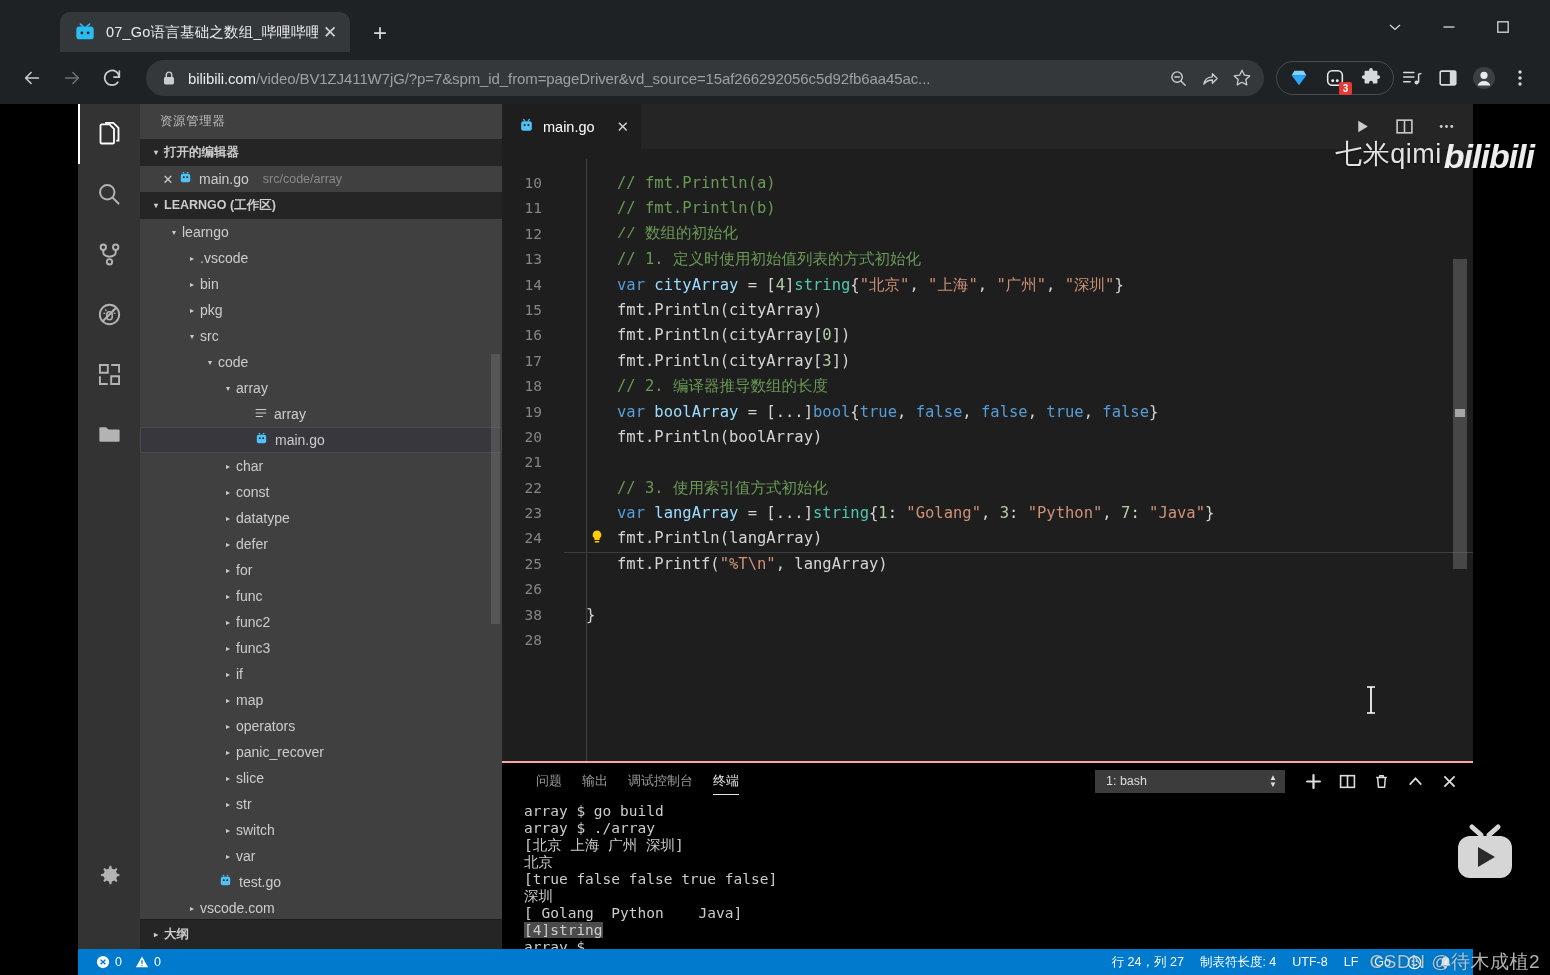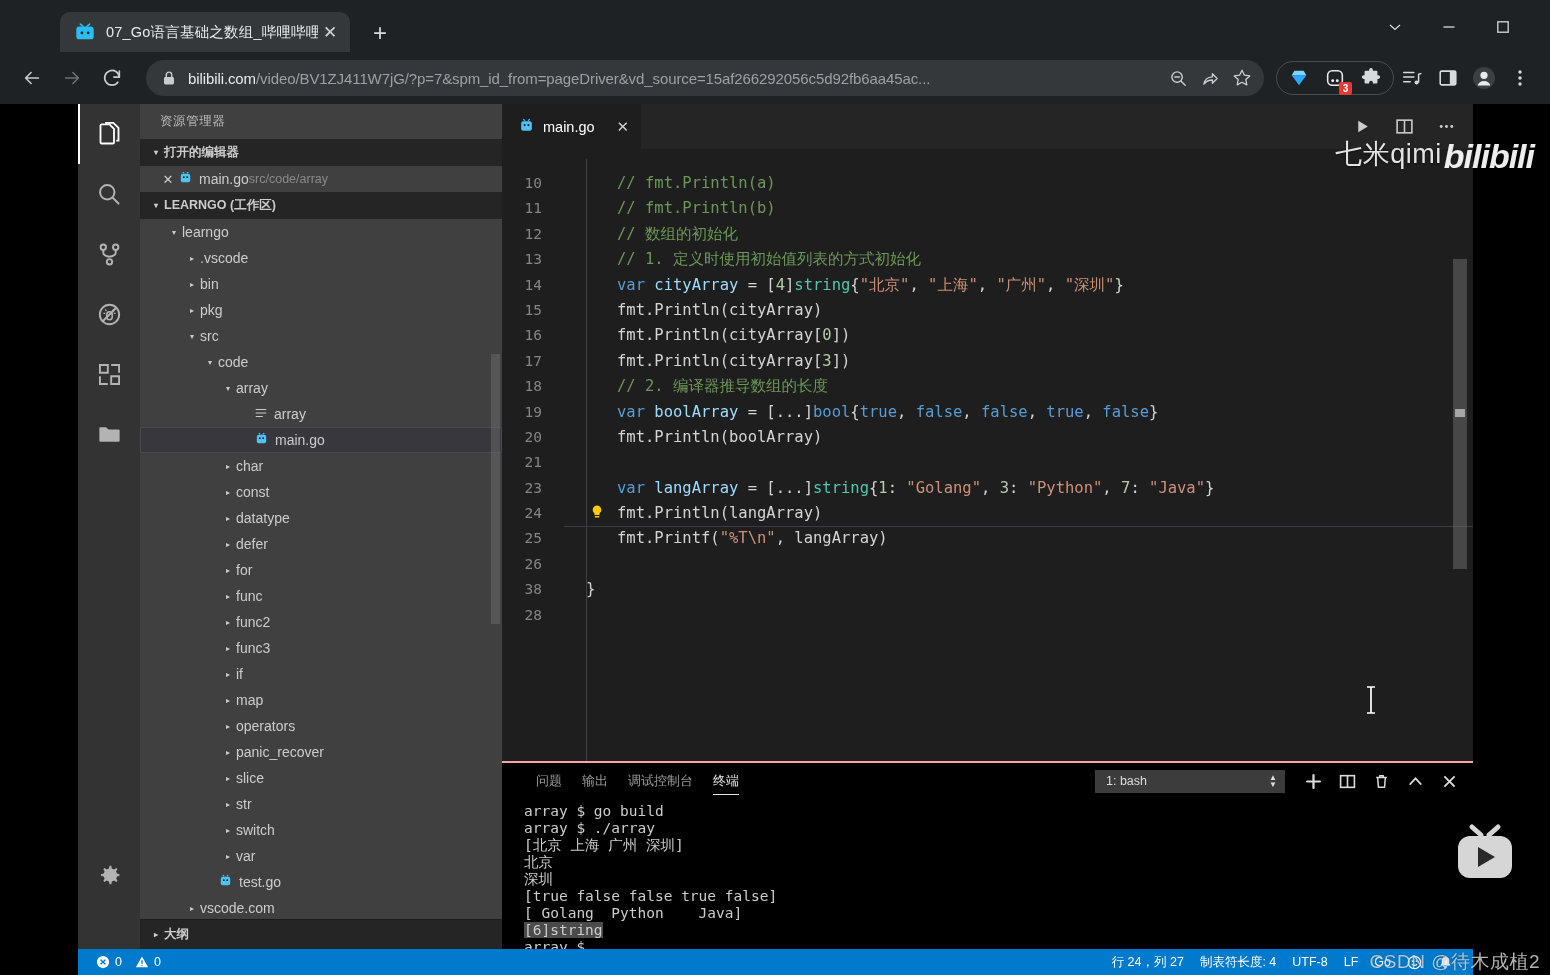--- a/index.html
+++ b/index.html
@@ -123,21 +123,21 @@
   .twisty {
     width: 16px; flex: 0 0 auto; display: flex; align-items: center; justify-content: center;
     font-size: 8px; color: #cccccc;
   }
   .tree-row {
     height: 26px; display: flex; align-items: center; font-size: 14px; color: #cccccc;
     white-space: nowrap; padding-right: 8px;
   }
   .tree-row.selected { background: #37373d; outline: 1px solid #4a4a55; outline-offset: -1px; }
   .tree-row .go-icon { margin-right: 6px; flex: 0 0 auto; }
-  .tree-row .path-hint { color: #8a8a8a; font-size: 12.5px; margin-left: 0; }
+  .tree-row .path-hint { color: #8a8a8a; font-size: 12.5px; margin-left: 14px; }
   .tree-row .closebox {
     width: 20px; flex: 0 0 auto; display: flex; align-items: center; justify-content: center;
     color: #cccccc; font-size: 13px;
   }
   .outline-bar {
     position: absolute; left: 0; bottom: 0; width: 362px; height: 30px;
     background: #252526; border-top: 1px solid #1b1b1b;
     display: flex; align-items: center; padding: 0 8px;
     font-size: 12.5px; font-weight: bold; color: #cccccc;
   }
@@ -705,21 +705,21 @@
             <div class="cl">
               <span class="num">10</span>
               <span class="src" style="padding-left: 53px;"><span class="cmt">// fmt.Println(a)</span></span>
             </div>
             <div class="cl">
               <span class="num">11</span>
               <span class="src" style="padding-left: 53px;"><span class="cmt">// fmt.Println(b)</span></span>
             </div>
             <div class="cl">
               <span class="num">12</span>
-              <span class="src" style="padding-left: 53px;"><span class="cmt">// 数组的初始化</span></span>
+              <span class="src" style="padding-left: 53px; font-family: Liberation Mono, monospace;"><span class="cmt">// 数组的初始化</span></span>
             </div>
             <div class="cl">
               <span class="num">13</span>
               <span class="src" style="padding-left: 53px;"><span class="cmt">// 1. 定义时使用初始值列表的方式初始化</span></span>
             </div>
             <div class="cl">
               <span class="num">14</span>
               <span class="src" style="padding-left: 53px;"><span class="kw">var</span><span class="punc"> </span><span class="ident">cityArray</span><span class="punc"> = [</span><span class="num0">4</span><span class="punc">]</span><span class="type">string</span><span class="punc">{</span><span class="str">"北京"</span><span class="punc">, </span><span class="str">"上海"</span><span class="punc">, </span><span class="str">"广州"</span><span class="punc">, </span><span class="str">"深圳"</span><span class="punc">}</span></span>
             </div>
             <div class="cl">
@@ -742,20 +742,24 @@
               <span class="num">19</span>
               <span class="src" style="padding-left: 53px;"><span class="kw">var</span><span class="punc"> </span><span class="ident">boolArray</span><span class="punc"> = [...]</span><span class="kw">bool</span><span class="punc">{</span><span class="kw">true</span><span class="punc">, </span><span class="kw">false</span><span class="punc">, </span><span class="kw">false</span><span class="punc">, </span><span class="kw">true</span><span class="punc">, </span><span class="kw">false</span><span class="punc">}</span></span>
             </div>
             <div class="cl">
               <span class="num">20</span>
               <span class="src" style="padding-left: 53px;"><span class="punc">fmt.Println(boolArray)</span></span>
             </div>
             <div class="cl">
               <span class="num">21</span>
               <span class="src" style="padding-left: 22px;"></span>
+            </div>
+            <div class="cl">
+              <span class="num">22</span>
+              <span class="src" style="padding-left: 53px;"><span class="cmt">// 3. 使用索引值方式初始化</span></span>
             </div>
             <div class="cl">
               <span class="num">23</span>
               <span class="src" style="padding-left: 53px;"><span class="kw">var</span><span class="punc"> </span><span class="ident">langArray</span><span class="punc"> = [...]</span><span class="type">string</span><span class="punc">{</span><span class="num0">1</span><span class="punc">: </span><span class="str">"Golang"</span><span class="punc">, </span><span class="num0">3</span><span class="punc">: </span><span class="str">"Python"</span><span class="punc">, </span><span class="num0">7</span><span class="punc">: </span><span class="str">"Java"</span><span class="punc">}</span></span>
             </div>
             <div class="cl current">
               <span class="num">24</span>
               <span class="bulb"><svg width="14" height="16" viewBox="0 0 14 16">
                   <path d="M7 1.5a4.3 4.3 0 0 0-2.6 7.7V11h5.2V9.2A4.3 4.3 0 0 0 7 1.5z" fill="#ffcc00"></path>
                   <rect x="4.8" y="12" width="4.4" height="1.5" fill="#ffcc00"></rect>
@@ -823,21 +827,21 @@
                   <path d="M3 10.5L8 5l5 5.5" stroke="currentColor" stroke-width="1.6" fill="none" stroke-linecap="round"></path>
                 </svg>
             </div>
             <div class="p-icon">
               <svg width="17" height="17" viewBox="0 0 16 16">
                   <path d="M3.2 3.2l9.6 9.6M12.8 3.2L3.2 12.8" stroke="currentColor" stroke-width="1.7"></path>
                 </svg>
             </div>
           </div>
         </div>
-        <div class="term-body" id="term-body"><div>array $ go build</div><div>array $ ./array</div><div>[北京 上海 广州 深圳]</div><div>北京</div><div>深圳</div><div>[true false false true false]</div><div>[ Golang  Python    Java]</div><div><span class="hl">[6]string</span></div><div>array $ </div></div>
+        <div class="term-body" id="term-body"><div>array $ go build</div><div>array $ ./array</div><div>[北京 上海 广州 深圳]</div><div>北京</div><div>[true false false true false]</div><div>深圳</div><div>[ Golang  Python    Java]</div><div><span class="hl">[4]string</span></div><div>array $ </div></div>
       </div>
     </div>
   </div>
 
   <div class="wm-bili">
     <span class="t1">七米qimi</span>
     <span class="t2">bilibili</span>
   </div>
 
   <div class="bili-logo">

